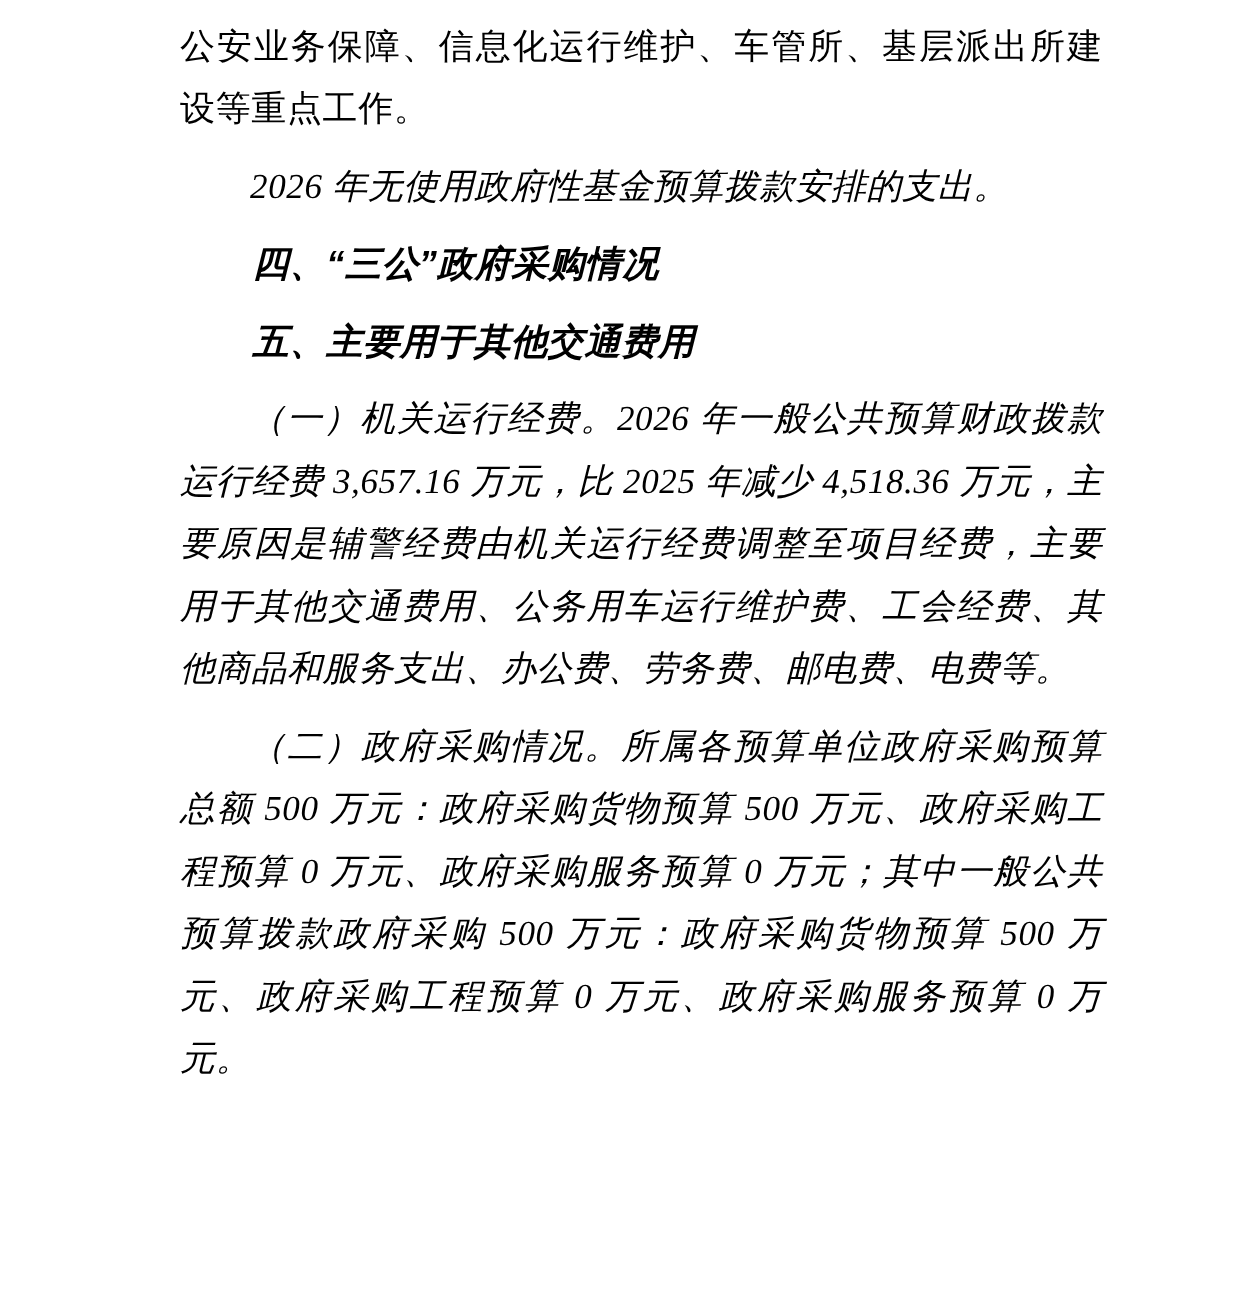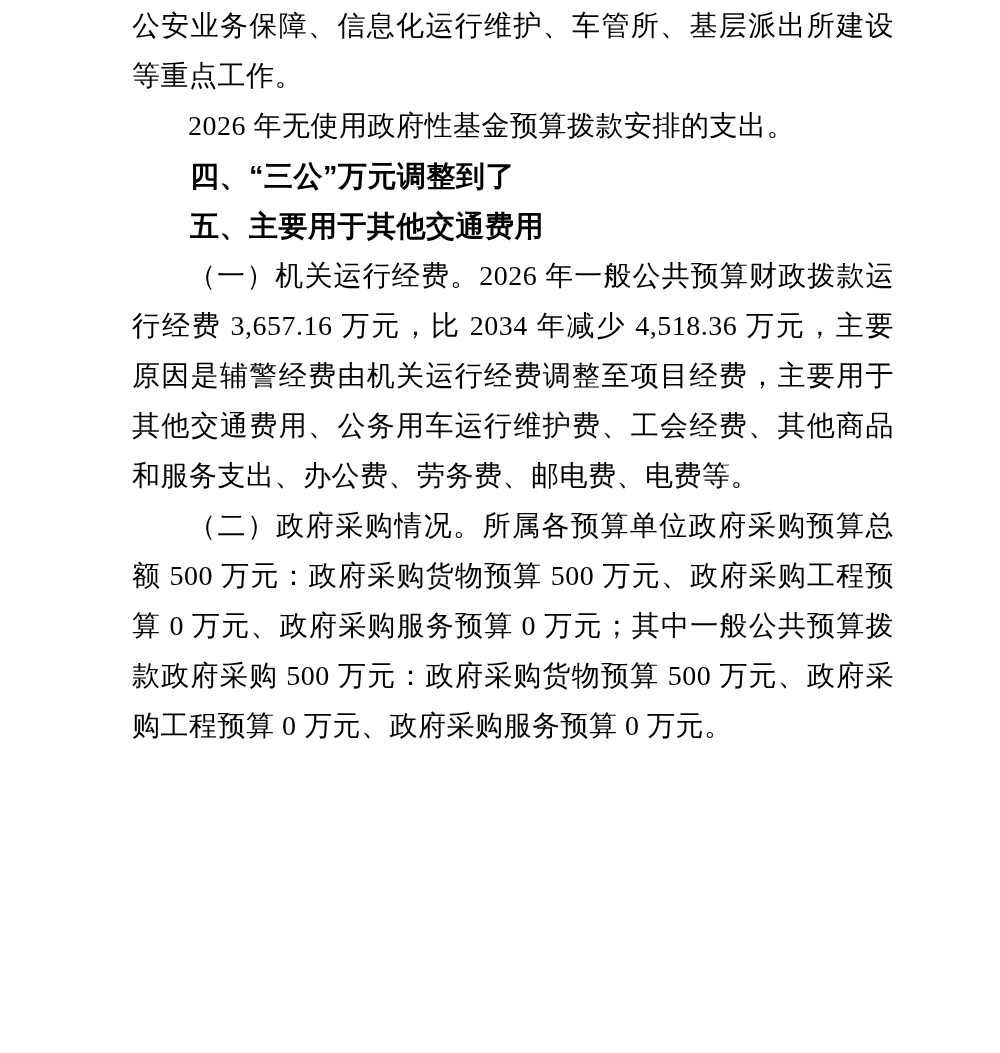--- a/index.html
+++ b/index.html
@@ -13,48 +13,49 @@
     overflow: hidden;
   }
   .page {
     box-sizing: border-box;
     width: 1000px;
     height: 1053px;
     padding: 1px 106px 0 132px;
     background: #ffffff;
   }
   .para {
-    margin: 0;
+    margin: 12px;
     padding: 0;
     font-family: "Liberation Serif", "DejaVu Serif", serif;
     font-size: 28px;
     line-height: 50px;
     color: #000000;
     text-align: justify;
     letter-spacing: 0.5px;
   }
   .para.indent {
     text-indent: 2em;
+    font-style: italic;
   }
   .para.heading {
     font-family: "Liberation Sans", "DejaVu Sans", sans-serif;
     font-weight: 700;
     font-size: 29px;
     text-align: left;
   }
 </style>
 </head>
 <body>
 
 <div class="page">
   <p class="para">公安业务保障、信息化运行维护、车管所、基层派出所建设等重点工作。</p>
 
   <p class="para indent">2026 年无使用政府性基金预算拨款安排的支出。</p>
 
-  <p class="para heading indent">四、“三公”万元调整到了</p>
+  <p class="para heading indent">四、“三公”政府采购情况</p>
 
 
   <p class="para heading indent">五、主要用于其他交通费用</p>
 
-  <p class="para indent">（一）机关运行经费。2026 年一般公共预算财政拨款运行经费 3,657.16 万元，比 2034 年减少 4,518.36 万元，主要原因是辅警经费由机关运行经费调整至项目经费，主要用于其他交通费用、公务用车运行维护费、工会经费、其他商品和服务支出、办公费、劳务费、邮电费、电费等。</p>
+  <p class="para indent">（一）机关运行经费。2026 年一般公共预算财政拨款运行经费 3,657.16 万元，比 2025 年减少 4,518.36 万元，主要原因是辅警经费由机关运行经费调整至项目经费，主要用于其他交通费用、公务用车运行维护费、工会经费、其他商品和服务支出、办公费、劳务费、邮电费、电费等。</p>
 
   <p class="para indent">（二）政府采购情况。所属各预算单位政府采购预算总额 500 万元：政府采购货物预算 500 万元、政府采购工程预算 0 万元、政府采购服务预算 0 万元；其中一般公共预算拨款政府采购 500 万元：政府采购货物预算 500 万元、政府采购工程预算 0 万元、政府采购服务预算 0 万元。</p>
 </div>
 
 </body></html>

